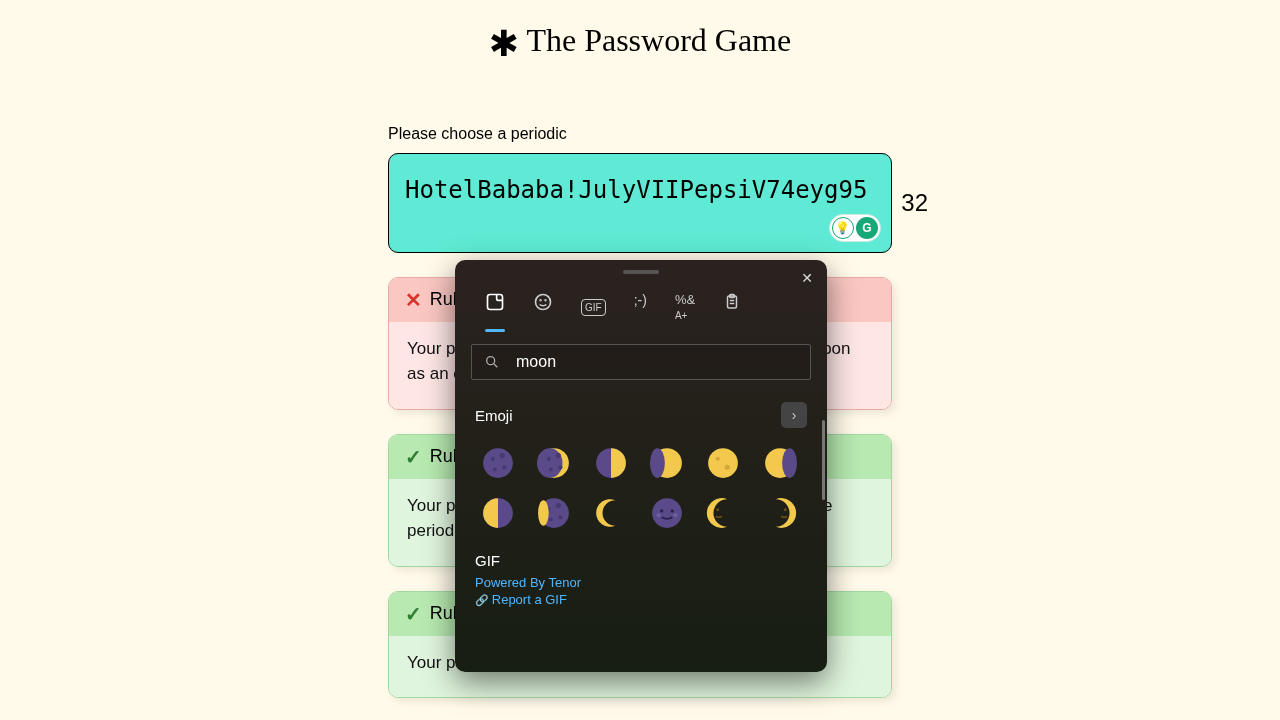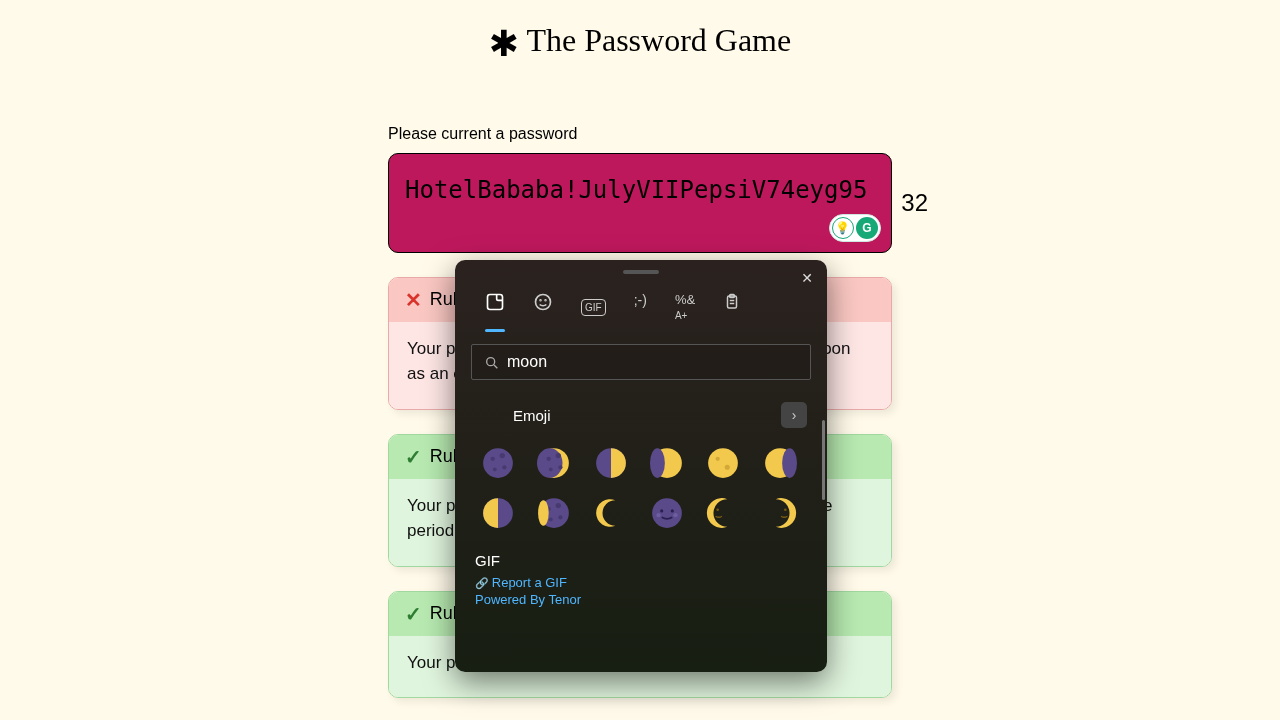--- a/index.html
+++ b/index.html
@@ -2,21 +2,21 @@
 <html><head>
 <meta charset="utf-8">
 <style>
 * { box-sizing: border-box; margin: 0; padding: 0; }
 body { background: #fffae9; font-family: Georgia, 'Times New Roman', serif; width: 1280px; height: 720px; overflow: hidden; position: relative; }
 .title { text-align: center; padding-top: 22px; font-size: 32px; font-family: Georgia, serif; color: #000; }
 .title .ast { font-size: 36px; vertical-align: middle; }
 .container { width: 504px; margin: 60px auto 0; position: relative; }
 .prompt { font-family: -apple-system, sans-serif; font-size: 16px; color: #000; margin-bottom: 10px; }
 .pw-wrap { position: relative; }
-.pw-box { width: 100%; min-height: 100px; border: 1px solid #000; border-radius: 10px; background: #be185d; padding: 18px 16px; font-family: ui-monospace, Menlo, Consolas, monospace; font-size: 24px; color: #000; word-break: break-all; line-height: 1.5; position: relative; }
+.pw-box { width: 100%; min-height: 100px; border: 1px solid #000; border-radius: 10px; background: #5eead4; padding: 18px 16px; font-family: ui-monospace, Menlo, Consolas, monospace; font-size: 24px; color: #000; word-break: break-all; line-height: 1.5; position: relative; }
 .char-count { position: absolute; right: -36px; top: 50%; transform: translateY(-50%); font-family: -apple-system, sans-serif; font-size: 24px; color: #000; }
 .badges { position: absolute; right: 10px; bottom: 10px; display: flex; gap: 2px; background: #fff; border: 1px solid #cfe8df; border-radius: 14px; padding: 2px; }
 .badge { width: 22px; height: 22px; border-radius: 50%; display:flex; align-items:center; justify-content:center; font-size:12px; font-weight:bold; font-family:sans-serif;}
 .badge.lamp { background:#fff; border:1.5px solid #17a877; color:#17a877;}
 .badge.g { background:#17a877; color:#fff;}
 .rules { margin-top: 24px; display:flex; flex-direction:column; gap:24px; }
 .rule { border-radius: 10px; overflow:hidden; font-family: -apple-system, sans-serif; box-shadow: 4px 4px 8px rgba(0,0,0,0.08); }
 .rule.fail { border:1px solid #e9a9a9; }
 .rule.fail .rule-head { background:#fac7c2; }
 .rule.fail .rule-body { background:#fde6e4; }
@@ -27,44 +27,44 @@
 .rule-body { padding: 14px 18px 22px; font-size: 17px; line-height:1.5; color:#111;}
 .icon-x { color:#d9342b; font-weight:bold; font-size:20px;}
 .icon-chk { color:#2f7d32; font-weight:bold; font-size:20px;}
 
 .picker { position:absolute; left:455px; top:260px; width:372px; height:412px; background: linear-gradient(#2b221f 0%, #171e12 100%); border-radius:10px; color:#fff; font-family:-apple-system, 'Segoe UI', sans-serif; z-index:10; overflow:hidden; box-shadow: 0 10px 30px rgba(0,0,0,0.5);}
 .grab { width:36px; height:4px; background:#555; border-radius:3px; margin:10px auto 0;}
 .close { position:absolute; right:14px; top:10px; font-size:14px; color:#ddd; cursor:pointer;}
 .tabs { display:flex; gap:28px; padding: 18px 30px 10px; font-size:14px;}
 .tab { color:#bbb; position:relative; cursor:pointer; font-size: 18px;}
 .tab.active::after { content:""; position:absolute; left:0; right:0; bottom:-10px; height:3px; background:#4fb6ff; border-radius:2px;}
-.search { margin: 12px 16px; display:flex; align-items:flex-end; border:1px solid #555; border-radius:2px; padding:8px 12px; gap:7px; background:rgba(0,0,0,0.1);}
+.search { margin: 12px 16px; display:flex; align-items:center; border:1px solid #555; border-radius:2px; padding:8px 12px; gap:16px; background:rgba(0,0,0,0.1);}
 .search svg { width:16px; height:16px; stroke:#aaa; fill:none;}
 .search-text { background:none; border:none; color:#fff; font-size:16px; outline:none; flex:1; font-family:inherit;}
 .section-row { display:flex; align-items:center; justify-content:space-between; padding: 10px 20px;}
-.section-label { font-size:15px;margin-left:38px;}
+.section-label { font-size:15px;}
 .arrow { width:26px; height:26px; background:#444; border-radius:5px; display:flex; align-items:center; justify-content:center; font-size:14px; color:#ccc; cursor:pointer;}
 .emoji-grid { display:grid; grid-template-columns: repeat(6, 1fr); gap:16px 18px; padding: 8px 26px 12px; }
 .emoji { width:34px; height:34px; position:relative; cursor:pointer;}
 .scroll-ind { position:absolute; right:2px; top:160px; width:3px; height:80px; background:#777; border-radius:2px;}
 .gif-sec { padding: 10px 20px 0;}
 .gif-title { font-size:15px; margin-bottom:6px;}
 .link { color:#4fb6ff; font-size:13px; display:block; margin:2px 0; cursor:pointer;}
 .link.small::before { content:"🔗 "; font-size:11px;}
 </style>
 </head>
 <body>
 
 <div class="title">
   <span class="ast">✱</span>
   <span>The Password Game</span>
 </div>
 
 <div class="container">
-  <div class="prompt">Please current a password</div>
+  <div class="prompt">Please choose a periodic</div>
   <div class="pw-wrap">
     <div class="pw-box">
       <span>HotelBababa!JulyVIIPepsiV74eyg95</span>
       <div class="badges">
         <div class="badge lamp">💡</div>
         <div class="badge g">G</div>
       </div>
     </div>
     <div class="char-count">32</div>
   </div>
@@ -198,16 +198,16 @@
         </svg></div>
       <div class="emoji"><svg width="34" height="34" viewBox="0 0 32 32">
           <path d="M12 3 A14 14 0 1 1 12 29 A11 11 0 1 0 12 3 Z" fill="#f2c94c"></path>
           <circle cx="21" cy="13" r="1.2" fill="#7a5a10"></circle>
           <path d="M17 19 Q20 21 23 19" stroke="#7a5a10" stroke-width="1.2" fill="none"></path>
         </svg></div>
     </div>
   <div class="scroll-ind"></div>
   <div class="gif-sec">
     <div class="gif-title">GIF</div>
+    <span class="link">Powered By Tenor</span>
     <span class="link small">Report a GIF</span>
-    <span class="link">Powered By Tenor</span>
   </div>
 </div>
 
 </body></html>

